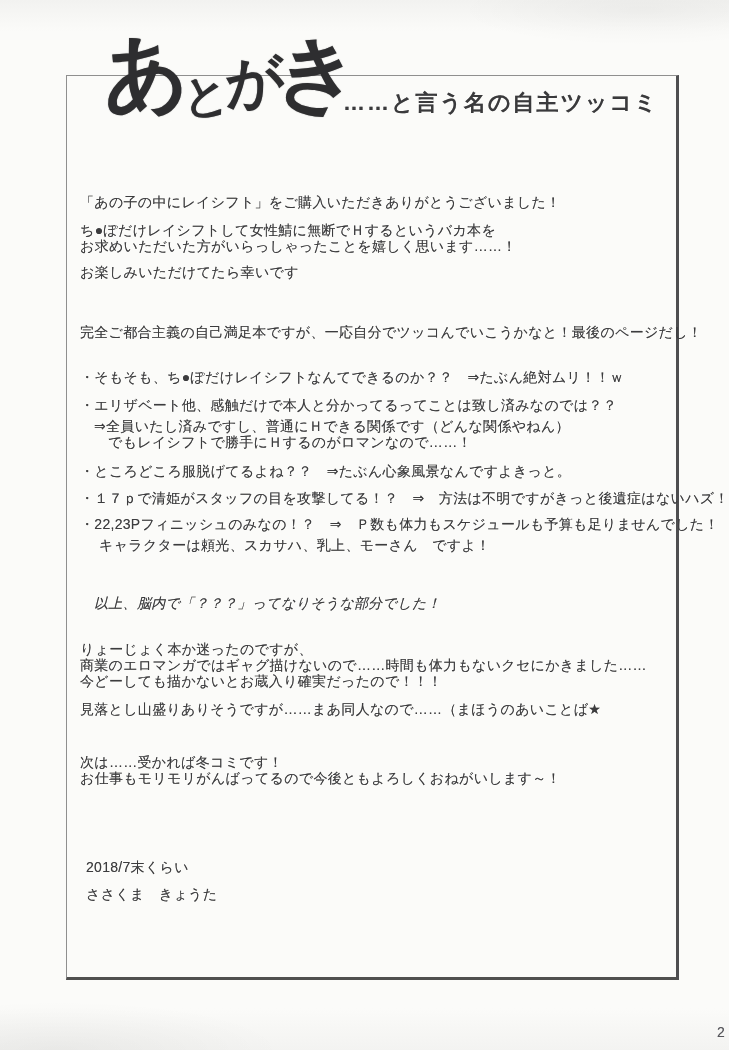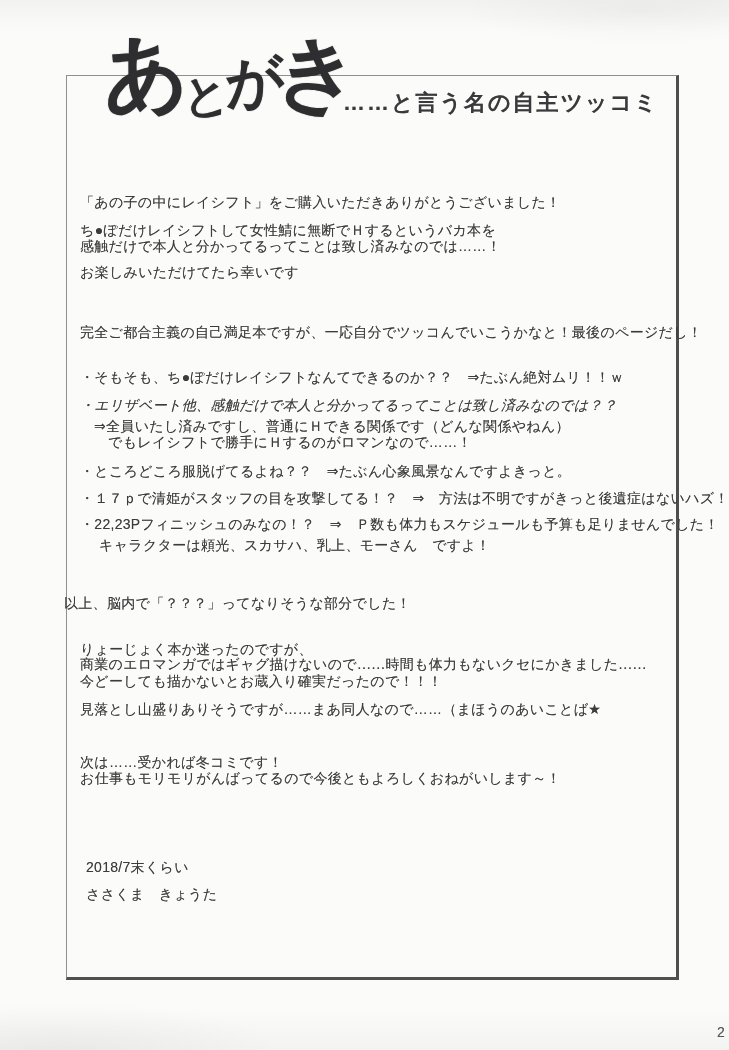--- a/index.html
+++ b/index.html
@@ -61,38 +61,38 @@
     <span class="title-char t0">あ</span>
     <span class="title-char t1">と</span>
     <span class="title-char t2">が</span>
     <span class="title-char t3">き</span>
   </div>
 
   <div class="subtitle">……と言う名の自主ツッコミ</div>
 
   <div class="ln" style="left:80px;top:194px;">「あの子の中にレイシフト」をご購入いただきありがとうございました！</div>
   <div class="ln" style="left:80px;top:222px;">ち●ぽだけレイシフトして女性鯖に無断でＨするというバカ本を</div>
-  <div class="ln" style="left:80px;top:238px;">感触だけで本人と分かってるってことは致し済みなのでは……！</div>
+  <div class="ln" style="left:80px;top:238px;">お求めいただいた方がいらっしゃったことを嬉しく思います……！</div>
   <div class="ln" style="left:80px;top:264px;">お楽しみいただけてたら幸いです</div>
 
   <div class="ln" style="left:80px;top:324px;">完全ご都合主義の自己満足本ですが、一応自分でツッコんでいこうかなと！最後のページだし！</div>
 
   <div class="ln" style="left:80px;top:369px;">・そもそも、ち●ぽだけレイシフトなんてできるのか？？　⇒たぶん絶対ムリ！！ｗ</div>
-  <div class="ln" style="left:80px;top:397px;font-style:italic;">・エリザベート他、感触だけで本人と分かってるってことは致し済みなのでは？？</div>
+  <div class="ln" style="left:80px;top:397px;">・エリザベート他、感触だけで本人と分かってるってことは致し済みなのでは？？</div>
   <div class="ln" style="left:94px;top:418px;">⇒全員いたし済みですし、普通にＨできる関係です（どんな関係やねん）</div>
   <div class="ln" style="left:108px;top:434px;">でもレイシフトで勝手にＨするのがロマンなので……！</div>
   <div class="ln" style="left:80px;top:463px;">・ところどころ服脱げてるよね？？　⇒たぶん心象風景なんですよきっと。</div>
   <div class="ln" style="left:80px;top:490px;text-align:right;">・１７ｐで清姫がスタッフの目を攻撃してる！？　⇒　方法は不明ですがきっと後遺症はないハズ！</div>
   <div class="ln" style="left:80px;top:516px;">・22,23Pフィニッシュのみなの！？　⇒　Ｐ数も体力もスケジュールも予算も足りませんでした！</div>
   <div class="ln" style="left:99px;top:537px;">キャラクターは頼光、スカサハ、乳上、モーさん　ですよ！</div>
 
-  <div class="ln" style="left:64px;top:595px;">以上、脳内で「？？？」ってなりそうな部分でした！</div>
+  <div class="ln" style="left:94px;top:595px;font-style:italic;">以上、脳内で「？？？」ってなりそうな部分でした！</div>
 
   <div class="ln" style="left:80px;top:641px;">りょーじょく本か迷ったのですが、</div>
-  <div class="ln" style="left:80px;top:657px;font-family:Liberation Serif, serif;">商業のエロマンガではギャグ描けないので……時間も体力もないクセにかきました……</div>
+  <div class="ln" style="left:80px;top:657px;">商業のエロマンガではギャグ描けないので……時間も体力もないクセにかきました……</div>
   <div class="ln" style="left:80px;top:673px;">今どーしても描かないとお蔵入り確実だったので！！！</div>
   <div class="ln" style="left:80px;top:701px;">見落とし山盛りありそうですが……まあ同人なので……（まほうのあいことば★</div>
 
   <div class="ln" style="left:80px;top:754px;">次は……受かれば冬コミです！</div>
   <div class="ln" style="left:80px;top:770px;">お仕事もモリモリがんばってるので今後ともよろしくおねがいします～！</div>
 
   <div class="ln" style="left:86px;top:859px;">2018/7末くらい</div>
   <div class="ln" style="left:86px;top:886px;text-align:right;">ささくま　きょうた</div>
 
   <div class="pagenum">2</div>

